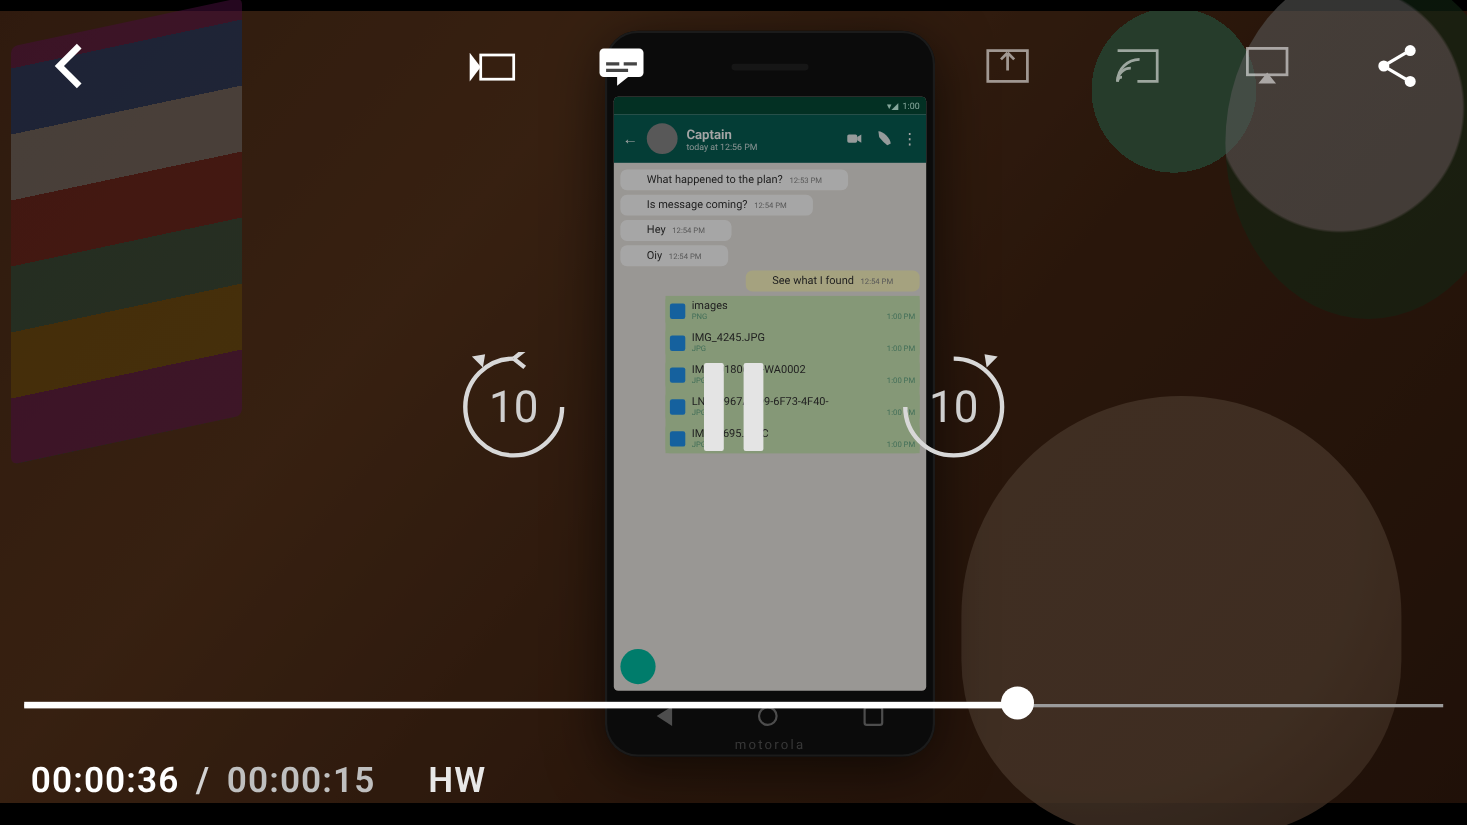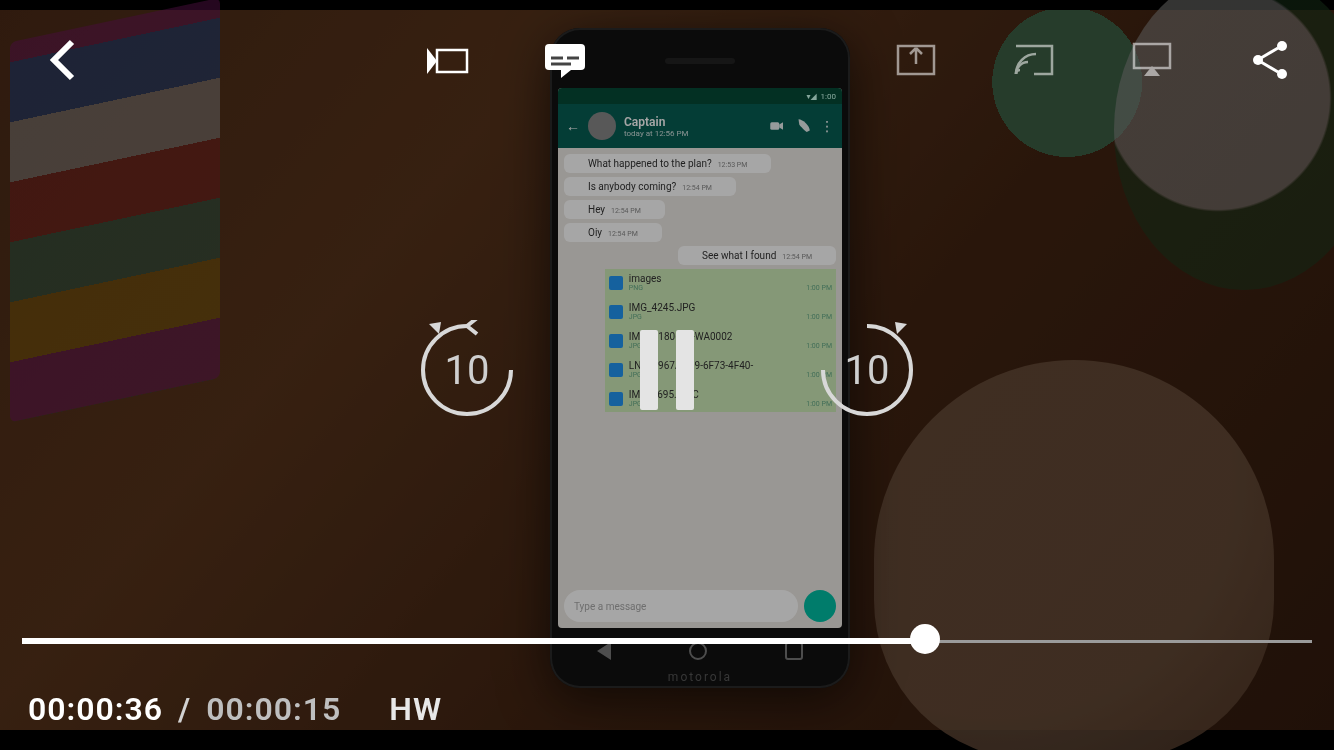--- a/index.html
+++ b/index.html
@@ -70,21 +70,21 @@
 .wa-status { height: 16px; background: #064a36; color: #cfe; font-size: 8px; display:flex; justify-content:flex-end; align-items:center; padding:0 6px; gap:4px; }
 .wa-header { height: 44px; background: #075e54; color: #fff; display:flex; align-items:center; gap:8px; padding:0 8px; }
 .wa-header .avatar { width:28px; height:28px; border-radius:50%; background:#888; }
 .wa-header .title { font-weight:600; font-size:12px; }
 .wa-header .sub { font-size:8px; opacity:.8; }
 .wa-header .spacer { flex:1; }
 .wa-header .hicon { width:18px; height:18px; opacity:.9; }
 .wa-body { padding:6px; display:flex; flex-direction:column; gap:4px; }
 .msg { padding:4px 24px; border-radius:6px; max-width:85%; position:relative; }
 .msg.in { background:#fff; align-self:flex-start; }
-.msg.out { background:#ffffff; align-self:flex-end; }
+.msg.out { background:#fef9c3; align-self:flex-end; }
 .msg .ts { font-size:7px; color:#888; margin-left:6px; }
 .attach { background:#cdeab7; display:flex; flex-direction:column; gap:2px; align-self:flex-end; width:85%; }
 .attach .row { display:flex; align-items:center; gap:6px; background:#cdeab7; padding:4px; border-radius:4px; }
 .attach .row .fi { width:14px; height:14px; background:#2196f3; border-radius:2px; }
 .attach .row .meta { font-size:7px; color:#6a8; display:flex; justify-content:space-between; width:100%; }
 .wa-input { position:absolute; left:6px; right:6px; bottom:6px; height:32px; display:flex; gap:6px; align-items:center; }
 .wa-input .field { flex:1; background:#fff; border-radius:16px; height:32px; display:flex; align-items:center; padding:0 10px; color:#aaa; font-size:10px; }
 .wa-input .mic { width:32px; height:32px; border-radius:50%; background:#00bfa5; }
 
 .phone .speaker { position:absolute; left:50%; top:30px; transform:translateX(-50%); width:70px; height:6px; border-radius:3px; background:#222; }
@@ -204,21 +204,21 @@
             <rect x="3" y="7" width="12" height="10" rx="2" fill="#fff"></rect>
             <path d="M15 10 l5 -3 v10 l-5 -3 z" fill="#fff"></path>
           </svg>
         <svg class="hicon" viewBox="0 0 24 24">
             <path d="M6 3 c6 0 15 9 15 15 l-4 2 c-2 -1 -9 -8 -10 -10 z" fill="#fff"></path>
           </svg>
         <span style="font-size:14px;">⋮</span>
       </div>
       <div class="wa-body">
         <div class="msg in"><span>What happened to the plan?</span><span class="ts">12:53 PM</span></div>
-        <div class="msg in"><span>Is anybody coming?</span><span class="ts">12:54 PM</span></div>
+        <div class="msg in"><span>Is message coming?</span><span class="ts">12:54 PM</span></div>
         <div class="msg in"><span>Hey</span><span class="ts">12:54 PM</span></div>
         <div class="msg in"><span>Oiy</span><span class="ts">12:54 PM</span></div>
         <div class="msg out"><span>See what I found</span><span class="ts">12:54 PM</span></div>
         <div class="attach">
           <div class="row">
               <div class="fi"></div>
               <div style="flex:1"><span>images</span><div class="meta">
                   <span>PNG</span>
                   <span>1:00 PM</span>
                 </div></div>
@@ -247,23 +247,20 @@
           <div class="row">
               <div class="fi"></div>
               <div style="flex:1"><span>IMG_3695.HEIC</span><div class="meta">
                   <span>JPG</span>
                   <span>1:00 PM</span>
                 </div></div>
             </div>
         </div>
       </div>
       <div class="wa-input">
-        <div class="field">
-            <span>Type a message</span>
-          </div>
         <div class="mic"></div>
       </div>
     </div>
     <div class="navbar">
       <div class="tri"></div>
       <div class="cir"></div>
       <div class="sq"></div>
     </div>
     <div class="brand">motorola</div>
   </div>

